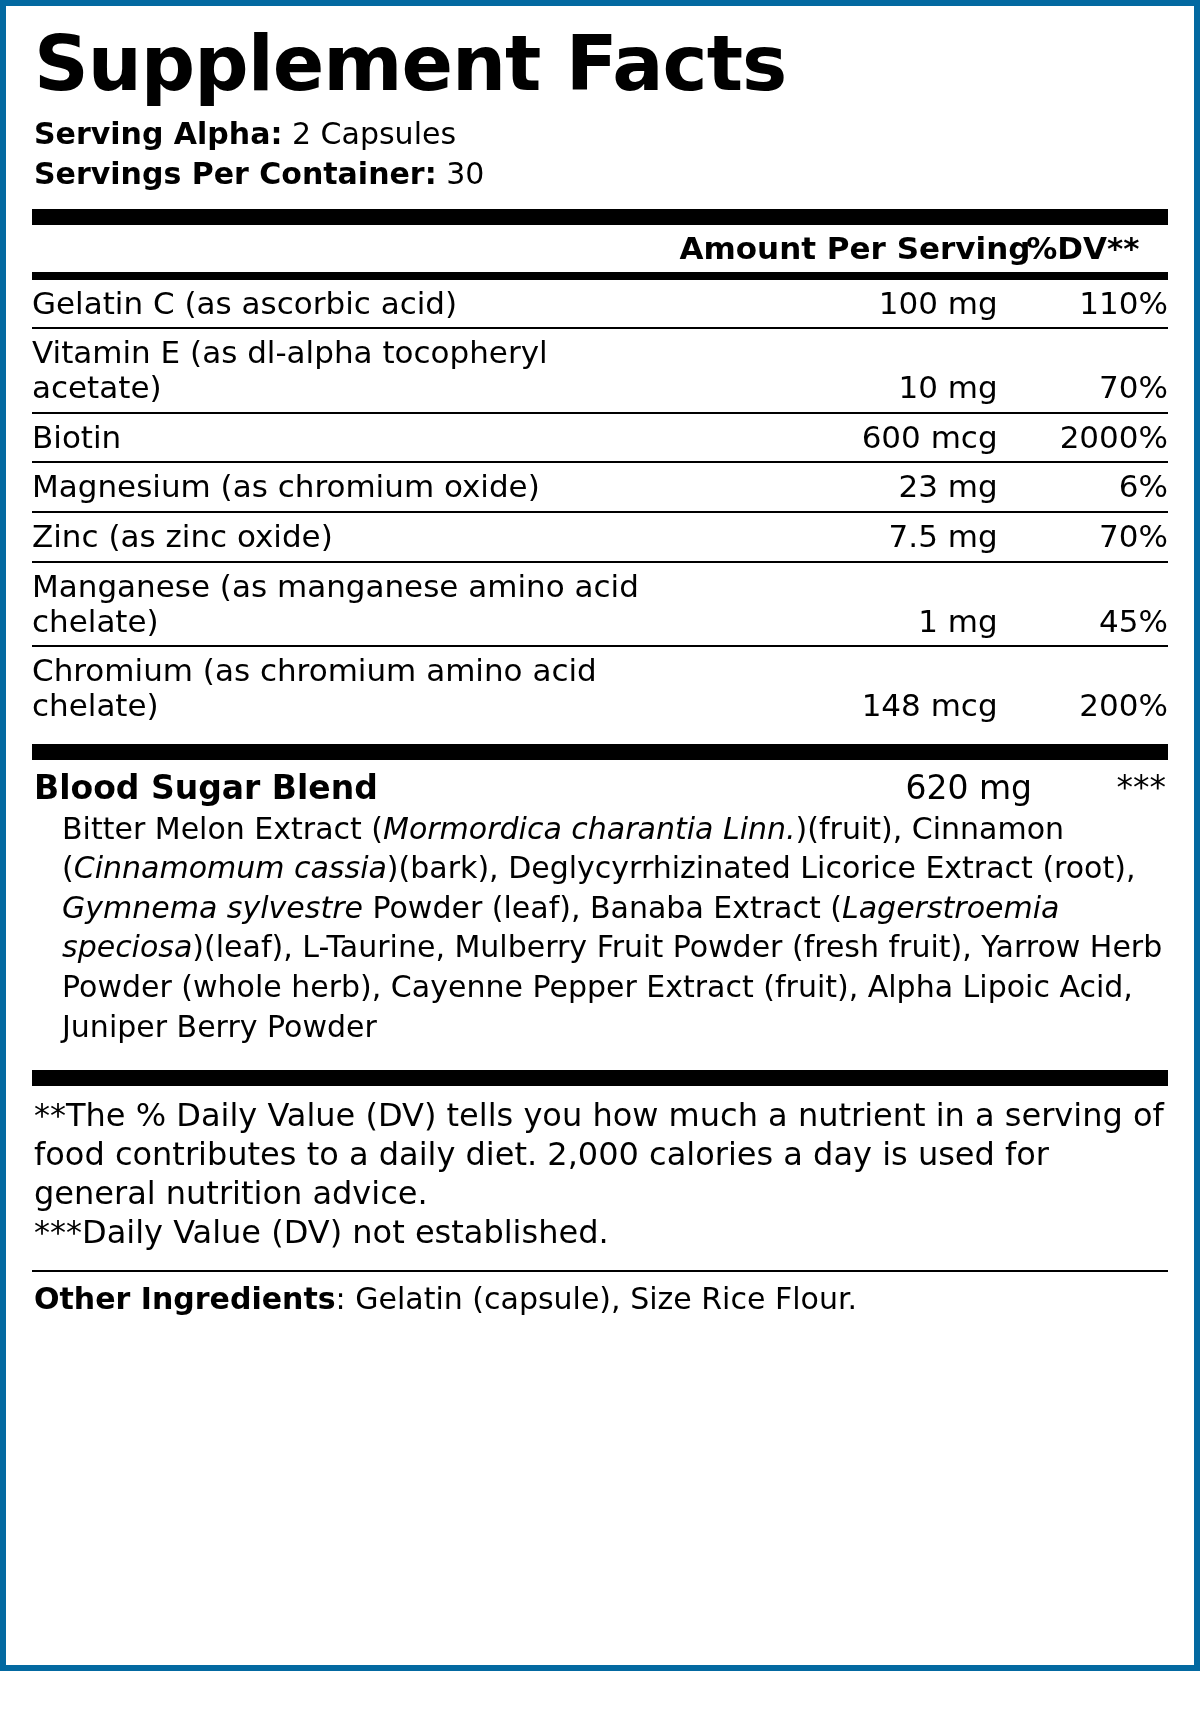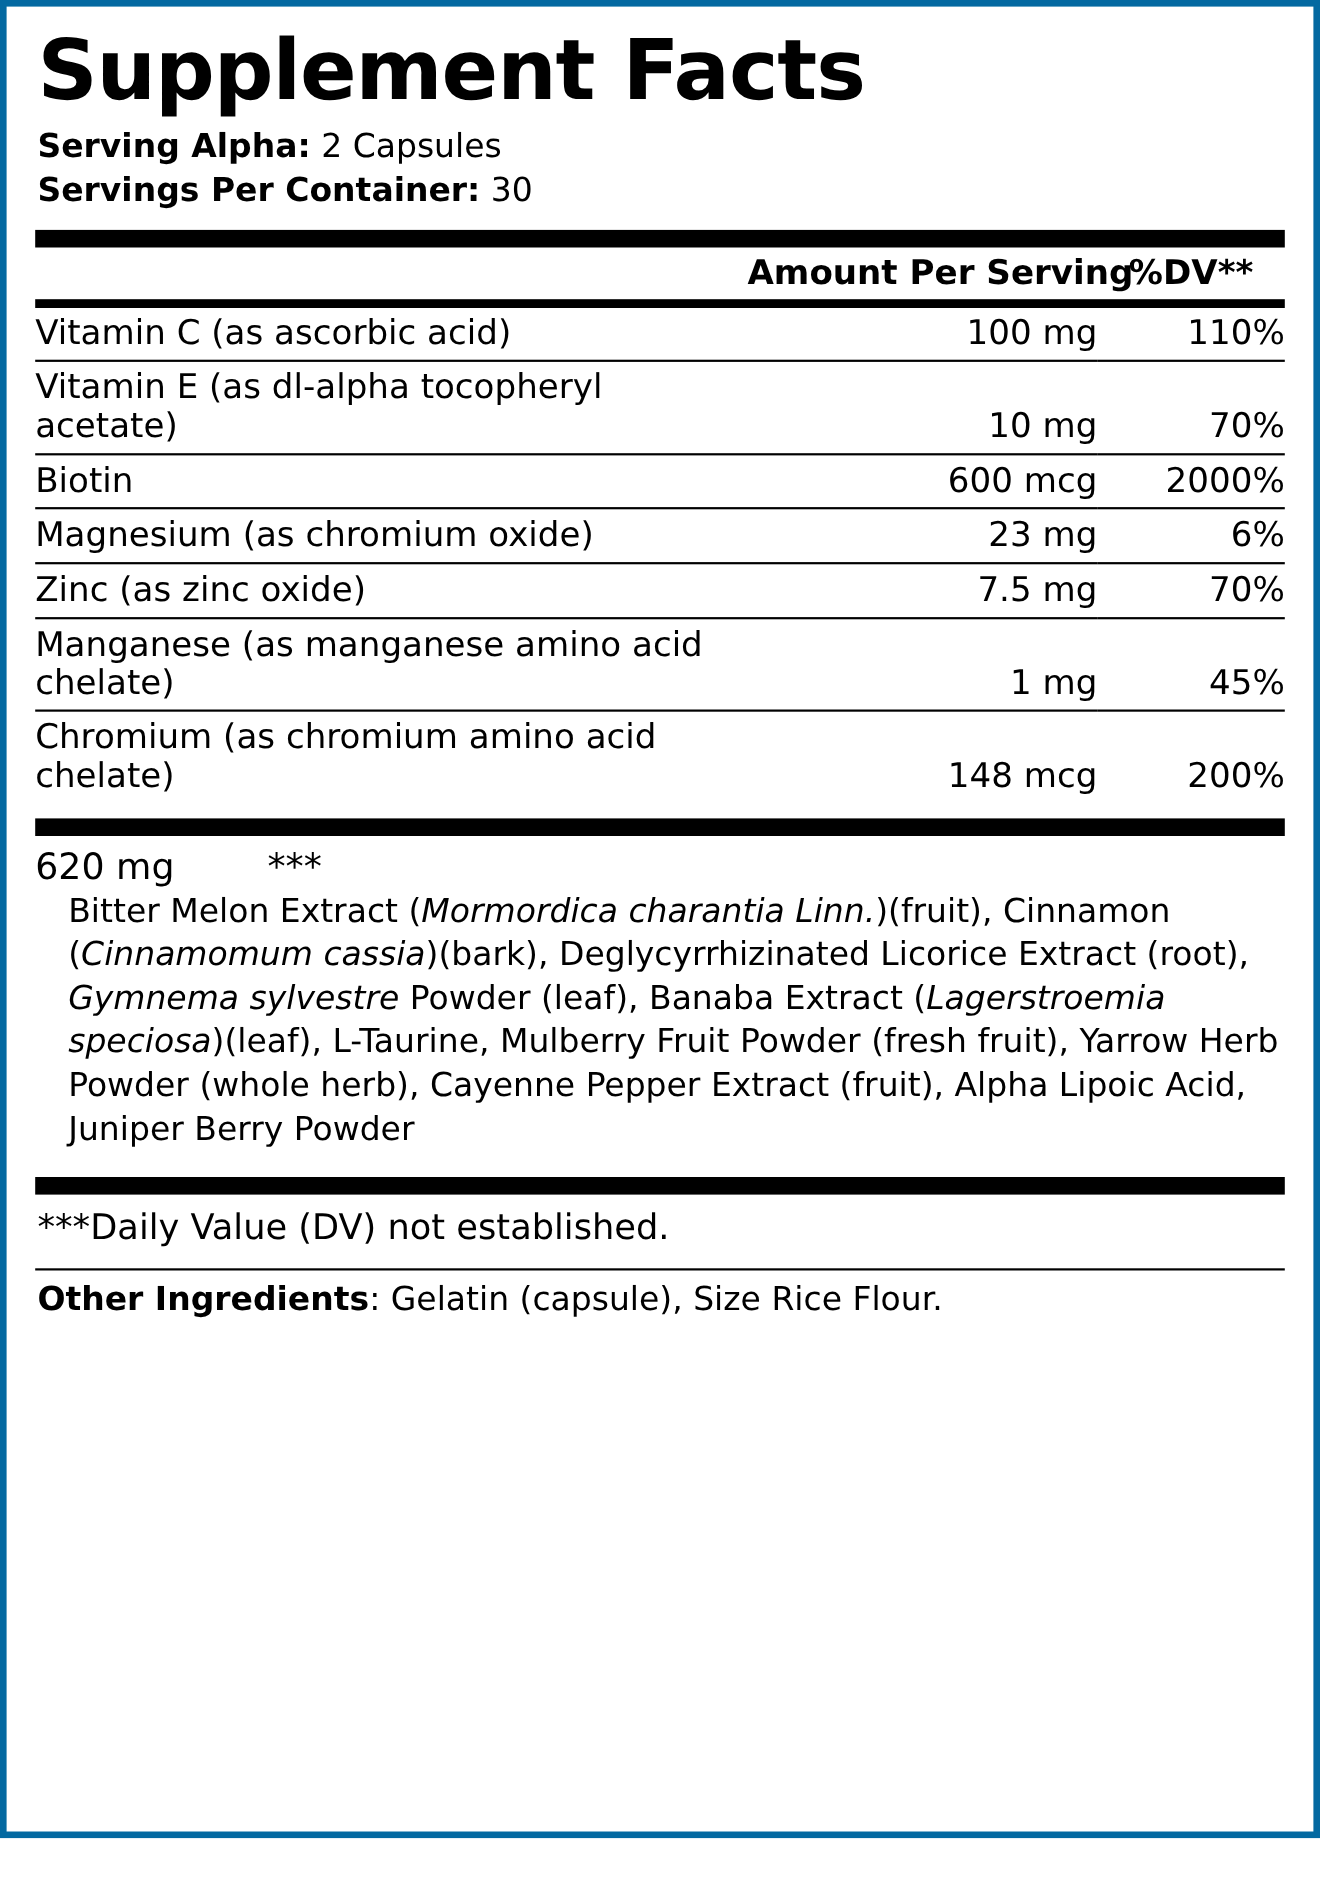--- a/index.html
+++ b/index.html
@@ -142,21 +142,21 @@
   <div class="rule-med"></div>
 
   <table class="facts">
     <colgroup>
       <col style="width:57%">
       <col style="width:28%">
       <col style="width:15%">
     </colgroup>
     <tbody>
       <tr class="row">
-        <td class="name">Vitamin C (as ascorbic acid)</td>
+        <td class="name">Gelatin C (as ascorbic acid)</td>
         <td class="amt">100 mg</td>
         <td class="dv">110%</td>
       </tr>
       <tr class="row">
         <td class="name">Vitamin E (as dl-alpha tocopheryl acetate)</td>
         <td class="amt">10 mg</td>
         <td class="dv">70%</td>
       </tr>
       <tr class="row">
         <td class="name">Biotin</td>
@@ -182,29 +182,31 @@
         <td class="name">Chromium (as chromium amino acid chelate)</td>
         <td class="amt">148 mcg</td>
         <td class="dv">200%</td>
       </tr>
     </tbody>
   </table>
 
   <div class="rule-thick"></div>
 
   <div class="blend-head">
+    <div class="bl-name">Blood Sugar Blend</div>
     <div class="bl-amt">620 mg</div>
     <div class="bl-dv">***</div>
   </div>
 
   <div class="blend-body">Bitter Melon Extract (<i>Mormordica charantia Linn.</i>)(fruit), Cinnamon (<i>Cinnamomum cassia</i>)(bark), Deglycyrrhizinated Licorice Extract (root), <i>Gymnema sylvestre</i> Powder (leaf), Banaba Extract (<i>Lagerstroemia speciosa</i>)(leaf), L-Taurine, Mulberry Fruit Powder (fresh fruit), Yarrow Herb Powder (whole herb), Cayenne Pepper Extract (fruit), Alpha Lipoic Acid, Juniper Berry Powder</div>
 
   <div class="rule-thick"></div>
 
   <div class="footnote">
+    <p>**The % Daily Value (DV) tells you how much a nutrient in a serving of food contributes to a daily diet. 2,000 calories a day is used for general nutrition advice.</p>
     <p>***Daily Value (DV) not established.</p>
   </div>
 
   <div class="rule-thin" style="margin-top:18px;"></div>
 
   <div class="other">
     <b>Other Ingredients</b><span>: Gelatin (capsule), Size Rice Flour.</span>
   </div>
 
 </div>

